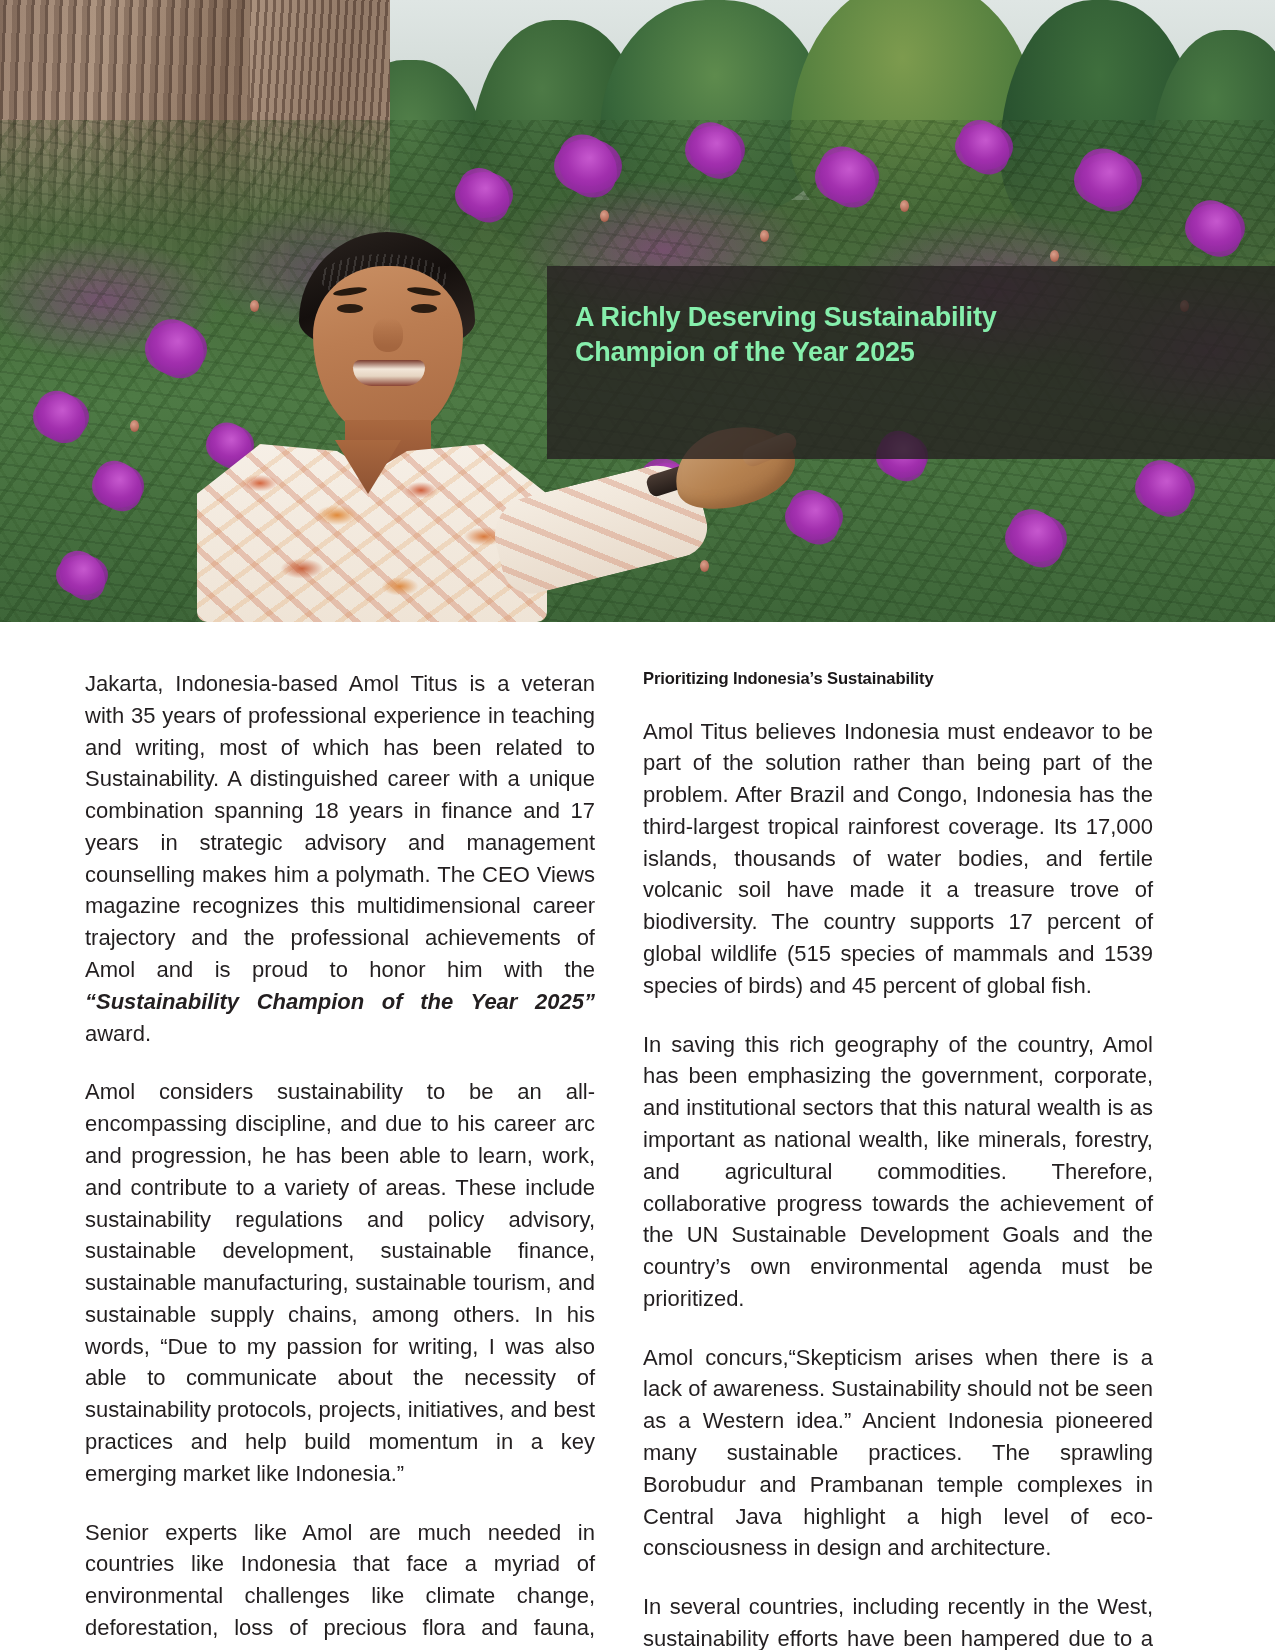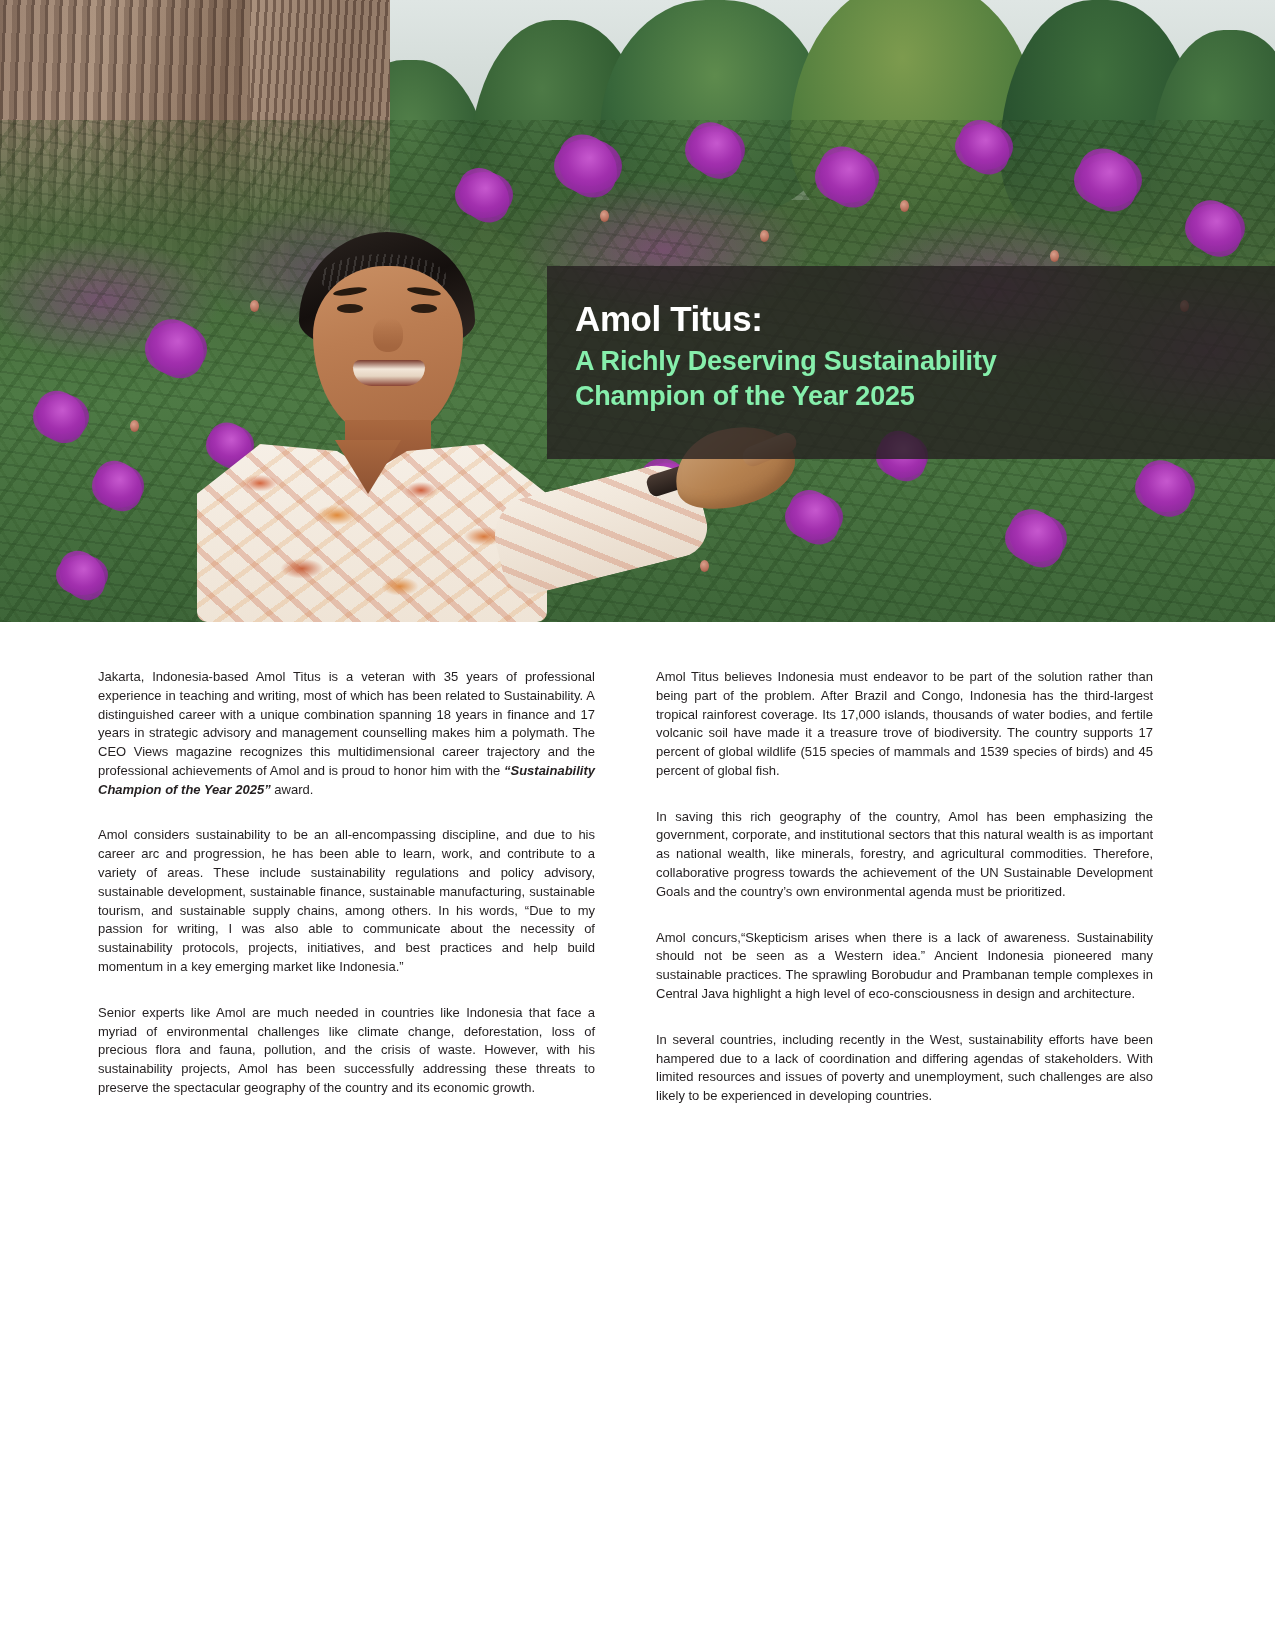--- a/index.html
+++ b/index.html
@@ -242,22 +242,22 @@
   
   .article {
     position: absolute;
     left: 85px; top: 668px;
     width: 1068px;
     display: flex;
     gap: 48px;
   }
   .col { width: 510px; }
   p.body {
-    margin: 0 0 27px 13px;
-    font-size: 13px;
+    margin: 0 0 27px 0;
+    font-size: 22px;
     line-height: 1.445;
     color: #231f20;
     text-align: justify;
     hyphens: auto;
   }
   p.body:last-child { margin-bottom: 0; }
   h2.sec {
     margin: 0 0 26px 0;
     font-size: 16.6px;
     font-weight: 700;
@@ -331,38 +331,38 @@
       <div class="neck"></div>
       <div class="shirt"></div>
       <div class="collar-v"></div>
       <div class="arm"></div>
       <div class="wrist-band"></div>
       <div class="hand"></div>
     </div>
   </div>
 
   <div class="title-box">
-    <h1 class="title-main">Amol Titus:</h1>
     <div class="title-sub">A Richly Deserving Sustainability
 Champion of the Year 2025</div>
   </div>
 </div>
 
 <div class="article">
 
   <div class="col">
     <p class="body"><span>Jakarta, Indonesia-based Amol Titus is a veteran with 35 years of professional experience in teaching and writing, most of which has been related to Sustainability. A distinguished career with a unique combination spanning 18 years in finance and 17 years in strategic advisory and management counselling makes him a polymath. The CEO Views magazine recognizes this multidimensional career trajectory and the professional achievements of Amol and is proud to honor him with the </span><span class="bi">“Sustainability Champion of the Year 2025”</span><span> award.</span></p>
 
 
     <p class="body"><span>Amol considers sustainability to be an all-encompassing discipline, and due to his career arc and progression, he has been able to learn, work, and contribute to a variety of areas. These include sustainability regulations and policy advisory, sustainable development, sustainable finance, sustainable manufacturing, sustainable tourism, and sustainable supply chains, among others. In his words, </span><span class="i">“Due to my passion for writing, I was also able to communicate about the necessity of sustainability protocols, projects, initiatives, and best practices and help build momentum in a key emerging market like Indonesia.”</span></p>
 
     <p class="body">Senior experts like Amol are much needed in countries like Indonesia that face a myriad of environmental challenges like climate change, deforestation, loss of precious flora and fauna, pollution, and the crisis of waste. However, with his sustainability projects, Amol has been successfully addressing these threats to preserve the spectacular geography of the country and its economic growth.</p>
   </div>
 
   <div class="col">
+    <h2 class="sec">Prioritizing Indonesia’s Sustainability</h2>
 
     <p class="body">Amol Titus believes Indonesia must endeavor to be part of the solution rather than being part of the problem. After Brazil and Congo, Indonesia has the third-largest tropical rainforest coverage. Its 17,000 islands, thousands of water bodies, and fertile volcanic soil have made it a treasure trove of biodiversity. The country supports 17 percent of global wildlife (515 species of mammals and 1539 species of birds) and 45 percent of global fish.</p>
 
     <p class="body">In saving this rich geography of the country, Amol has been emphasizing the government, corporate, and institutional sectors that this natural wealth is as important as national wealth, like minerals, forestry, and agricultural commodities. Therefore, collaborative progress towards the achievement of the UN Sustainable Development Goals and the country’s own environmental agenda must be prioritized.</p>
 
 
     <p class="body"><span>Amol concurs,</span><span class="i">“Skepticism arises when there is a lack of awareness. Sustainability should not be seen as a Western idea.”</span><span> Ancient Indonesia pioneered many sustainable practices. The sprawling Borobudur and Prambanan temple complexes in Central Java highlight a high level of eco-consciousness in design and architecture.</span></p>
 
     <p class="body">In several countries, including recently in the West, sustainability efforts have been hampered due to a lack of coordination and differing agendas of stakeholders. With limited resources and issues of poverty and unemployment, such challenges are also likely to be experienced in developing countries.</p>
   </div>

